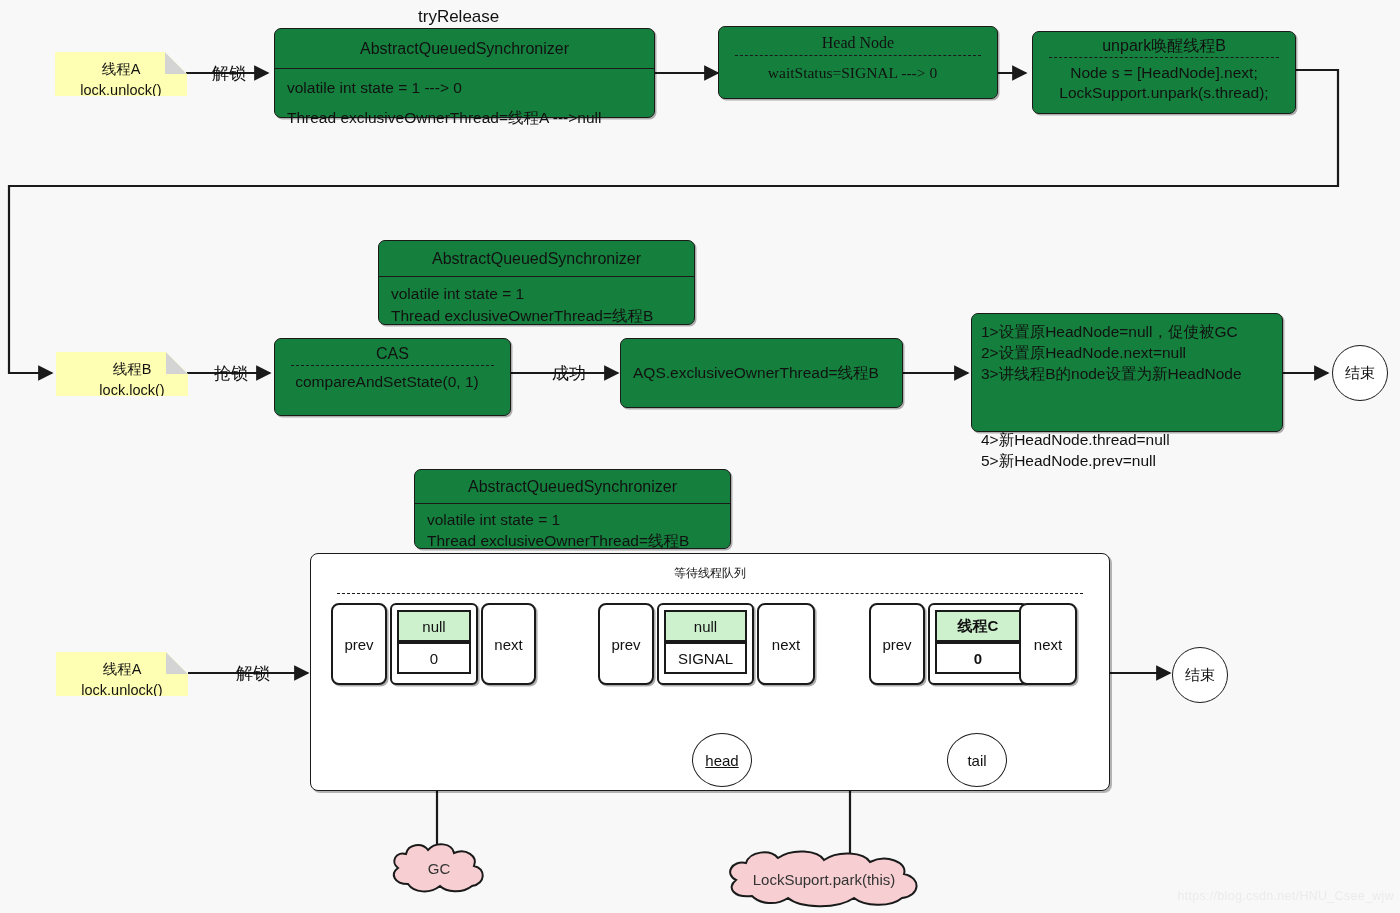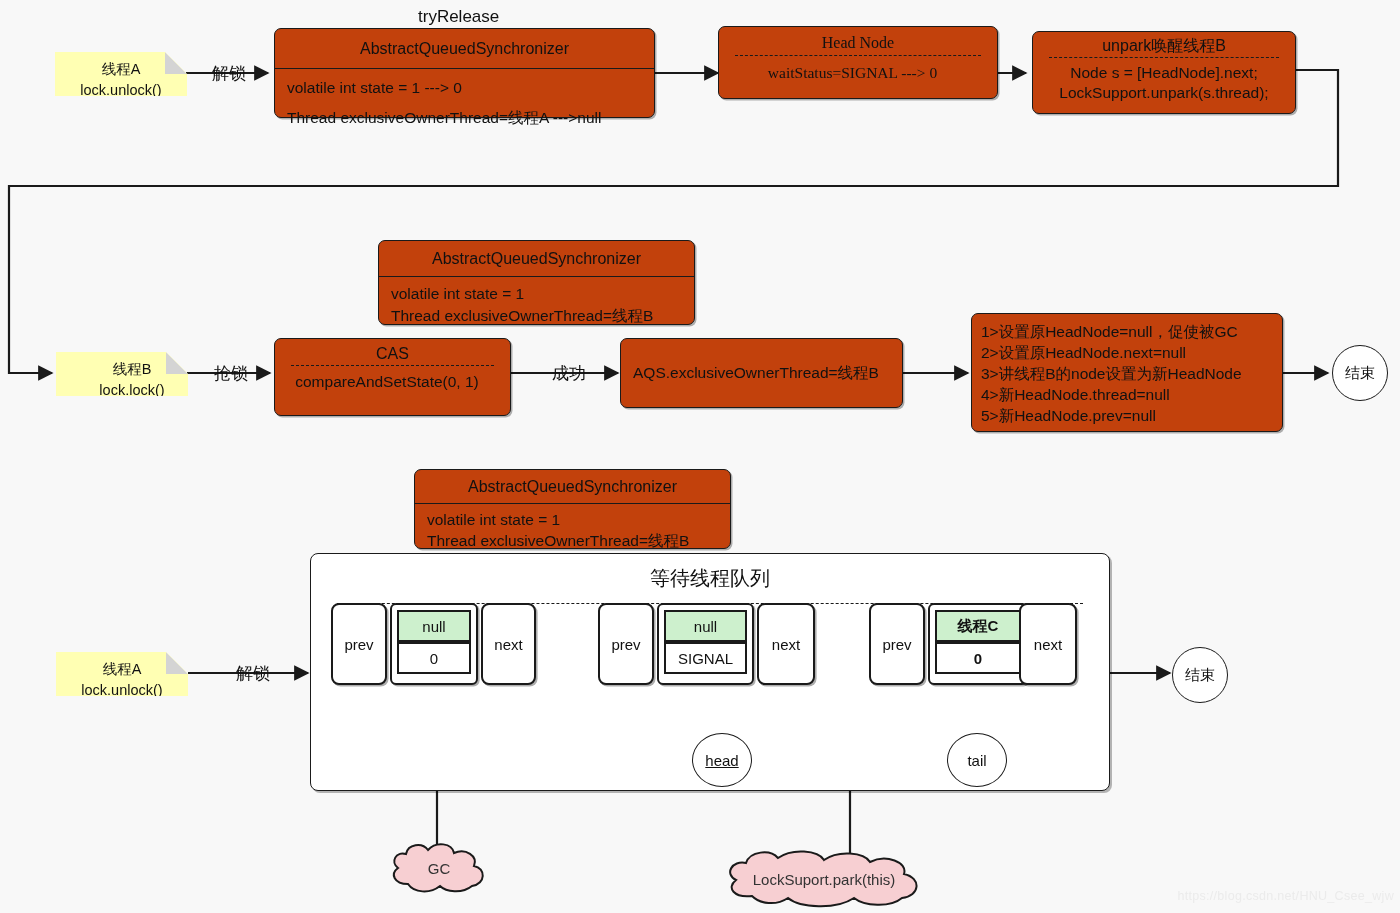--- a/index.html
+++ b/index.html
@@ -8,21 +8,21 @@
     background:#f8f8f8;
     font-family:"Liberation Sans","DejaVu Sans",sans-serif;
     position:relative;overflow:hidden;
     color:#111;
   }
   #stage{position:absolute;left:0;top:0;width:1400px;height:913px;}
   .abs{position:absolute;box-sizing:border-box;}
 
   
   .box{
-    background:#c2410c;border:1.6px solid #1a1a1a;border-radius:7px;
+    background:#15803d;border:1.6px solid #1a1a1a;border-radius:7px;
     box-shadow:1.5px 1.5px 0 rgba(0,0,0,.30);
   }
   .box .hdr{
     text-align:center;font-size:16px;line-height:1;
     padding:12px 6px 11px 6px;
   }
   .box .sep{height:0;border-top:1.6px solid #1a1a1a;}
   .box .body{
     font-size:15.5px;line-height:22px;padding:8px 23px 8px 12px;
     text-align:left;white-space:pre-line;
@@ -50,21 +50,21 @@
     background:#fff;border:1.6px solid #1a1a1a;border-radius:50%;
     display:flex;align-items:center;justify-content:center;
     font-size:15px;
   }
 
   
   .queue{
     background:#fff;border:1.8px solid #1a1a1a;border-radius:8px;
     box-shadow:2px 2px 0 rgba(0,0,0,.28);
   }
-  .queue .qtitle{text-align:center;font-size:20px;padding-top:11px;}
+  .queue .qtitle{text-align:center;font-size:12px;padding-top:11px;}
   .queue .qdash{border-top:1.7px dashed #1a1a1a;margin:11px 26px 0 26px;}
 
   
   .cell{
     background:#fff;border:2px solid #1a1a1a;border-radius:8px;
     box-shadow:1.6px 1.6px 0 rgba(0,0,0,.32);
     display:flex;align-items:center;justify-content:center;font-size:15px;
   }
   .midwrap{
     background:#fff;border:2px solid #1a1a1a;border-radius:6px;
@@ -197,21 +197,21 @@
   <div class="lblText" style="left:552px;top:362px;">成功</div>
 
   <div class="box abs" style="left:620px;top:338px;width:283px;height:70px;">
     <div class="body center-body" style="padding-top:23px;">AQS.exclusiveOwnerThread=线程B</div>
   </div>
 
   <div class="box abs" style="left:971px;top:313px;width:312px;height:119px;">
     <div class="body" style="padding:7px 8px 0 9px;line-height:21px;">1&gt;设置原HeadNode=null，促使被GC</div>
     <div class="body" style="padding:0 8px 0 9px;line-height:21px;">2&gt;设置原HeadNode.next=null</div>
     <div class="body" style="padding:0 8px 0 9px;line-height:21px;">3&gt;讲线程B的node设置为新HeadNode</div>
-    <div class="body" style="padding:0 8px 0 9px;line-height:21px;">4&gt;新HeadNode.thread=null</div>
+    <div class="body" style="padding:0 8px 0 9px;line-height:21px;margin-top:45px;">4&gt;新HeadNode.thread=null</div>
     <div class="body" style="padding:0 8px 0 9px;line-height:21px;">5&gt;新HeadNode.prev=null</div>
   </div>
 
   <div class="ellipse abs" style="left:1332px;top:345px;width:56px;height:56px;">
     <span>结束</span>
   </div>
 
   <div class="box abs" style="left:414px;top:469px;width:317px;height:80px;">
     <div class="hdr" style="padding:9px 6px 8px 6px;">AbstractQueuedSynchronizer</div>
     <div class="sep"></div>

